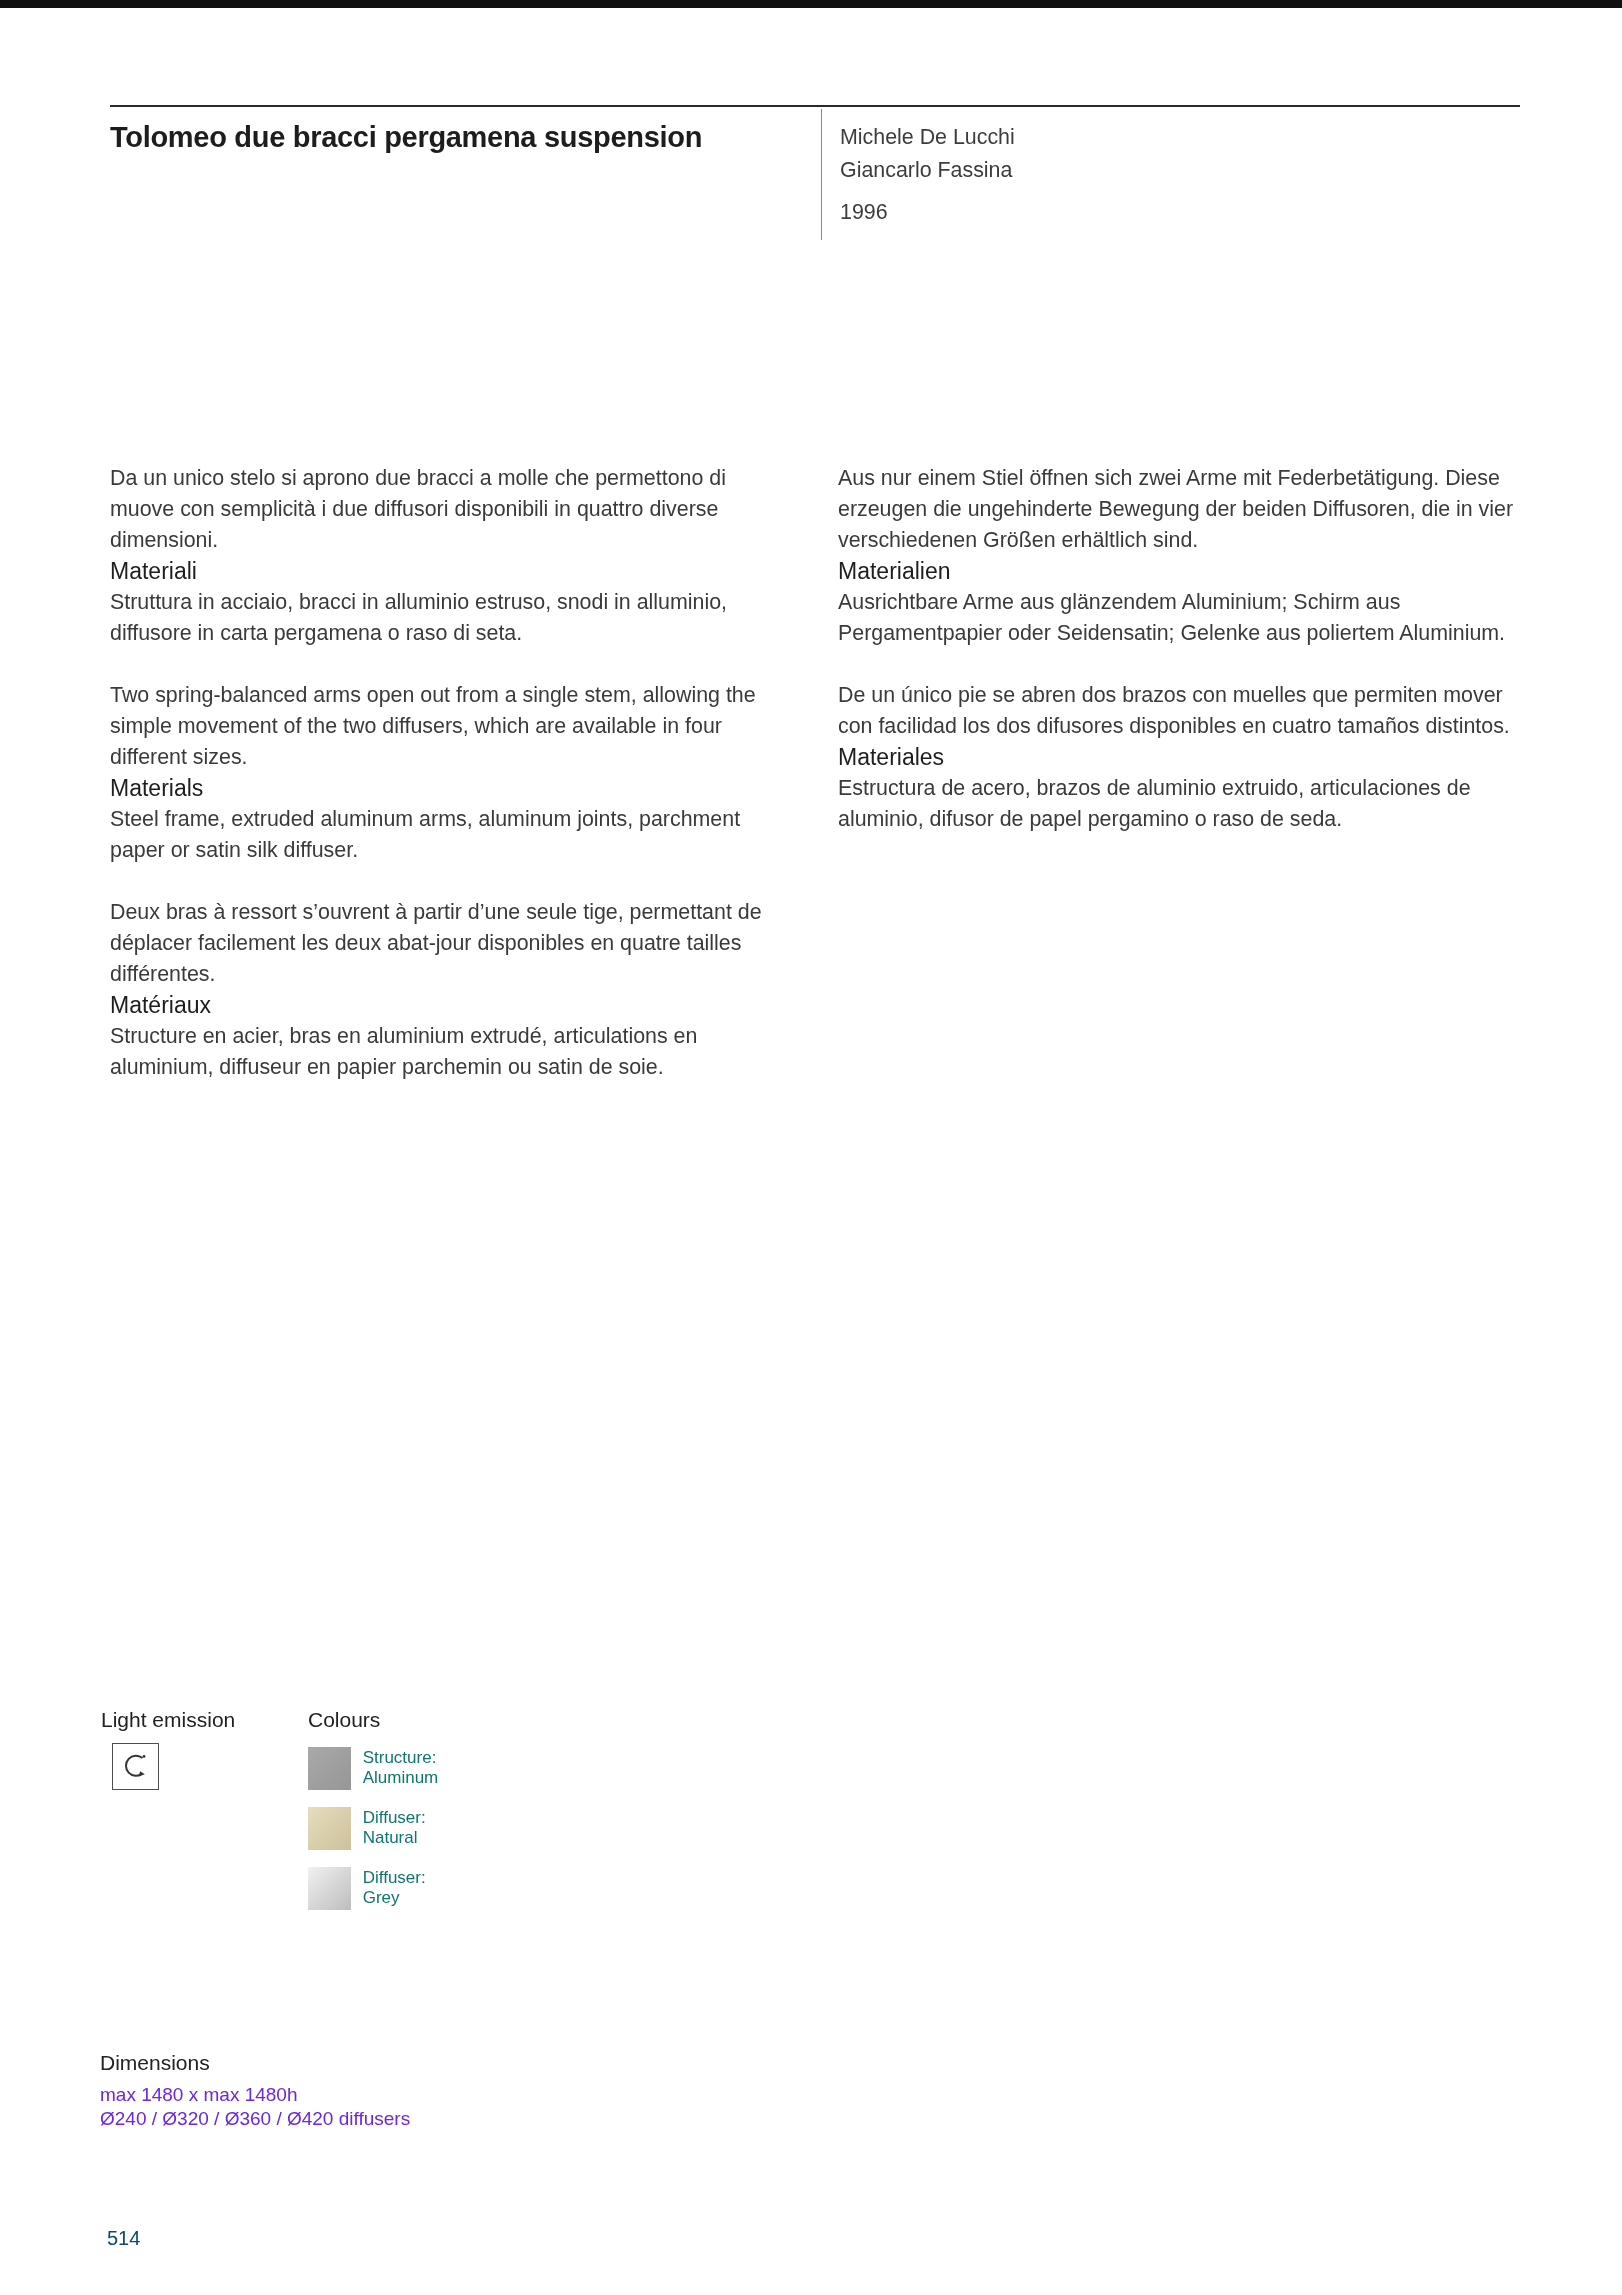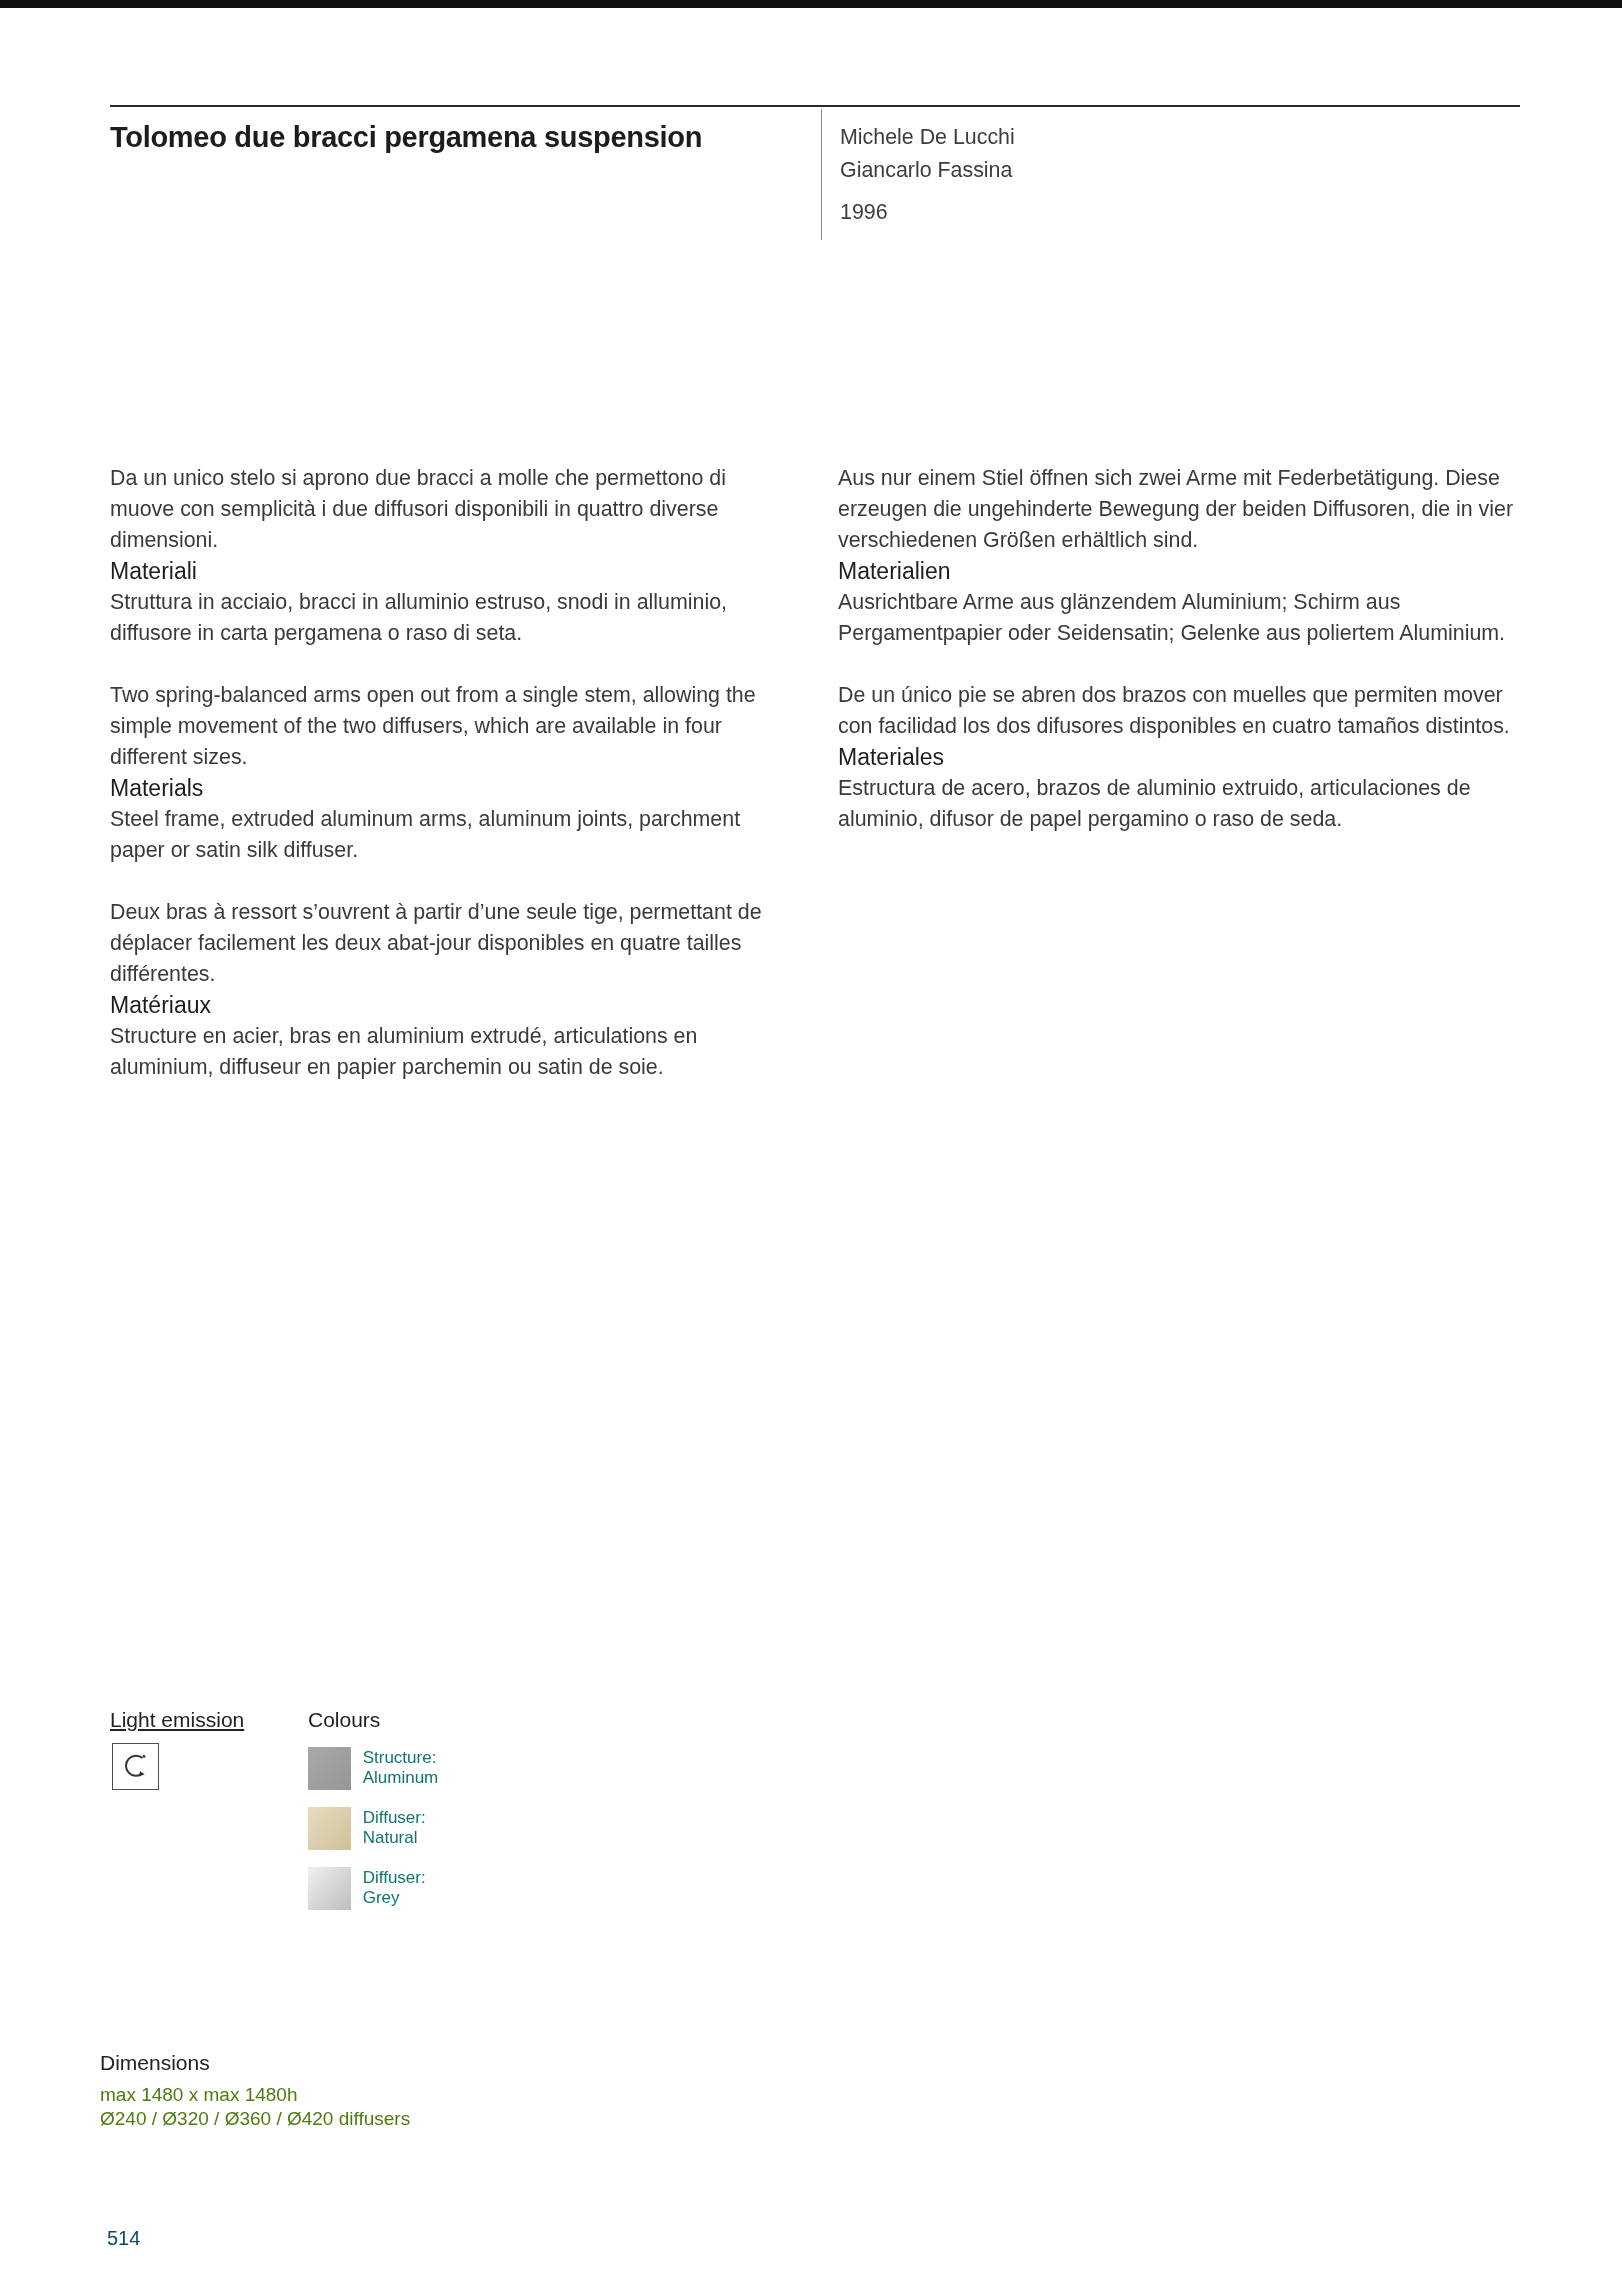--- a/index.html
+++ b/index.html
@@ -18,40 +18,40 @@
   .designers .year { margin-top:10.4px; }
 
   .col { position:absolute; top:463px; font-size:21.4px; line-height:31px; color:#3a3a3a; }
   .col.left  { left:110px;  width:681px; }
   .col.right { left:838px; width:690px; }
   .col p { margin:0; }
   .col p.gap { margin-top:31px; }
   .col h3 { margin:0; font-size:23px; font-weight:400; color:#1e1e1e; line-height:31px; }
 
   .section-label { position:absolute; font-size:21px; color:#222222; }
-  .lbl-light   { left:110px; top:1708px;text-decoration:underline; }
+  .lbl-light   { left:101px; top:1708px; }
   .lbl-colours { left:308px; top:1708px; }
 
   .light-icon {
     position:absolute; left:112px; top:1743px; width:47px; height:47px;
     border:1.9px solid #4f4f4f; box-sizing:border-box; background:#fff;
     display:flex; align-items:center; justify-content:center;
   }
   .light-icon svg { width:31px; height:31px; }
 
   .swatch-row { position:absolute; left:308px; display:flex; gap:11.7px; }
   .swatch-row.r0 { top:1747px; }
   .swatch-row.r1 { top:1807px; }
   .swatch-row.r2 { top:1867px; }
   .swatch { width:43px; height:43px; flex:0 0 43px; }
   .swatch-text { font-size:17px; line-height:20px; color:#0f766e; padding-top:1.3px; }
 
   .dimensions { position:absolute; left:100px; top:2051px; }
   .dim-label { font-size:21px; color:#222222; margin:0 0 7.8px 0; font-weight:400; }
-  .dim-line  { font-size:19px; line-height:24px; color:#4d7c0f; margin:0; }
+  .dim-line  { font-size:19px; line-height:24px; color:#6d28d9; margin:0; }
 
   .page-number { position:absolute; left:107px; top:2227px; font-size:20px; color:#0c4a6e; }
 </style>
 </head>
 <body>
 
 <div class="page">
 
   <div class="topbar"></div>
   <div class="rule"></div>

